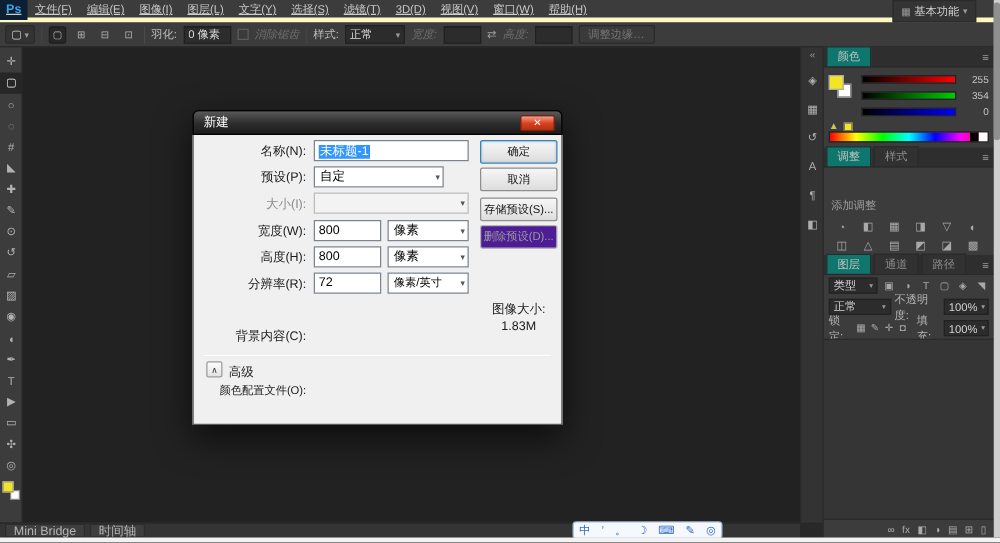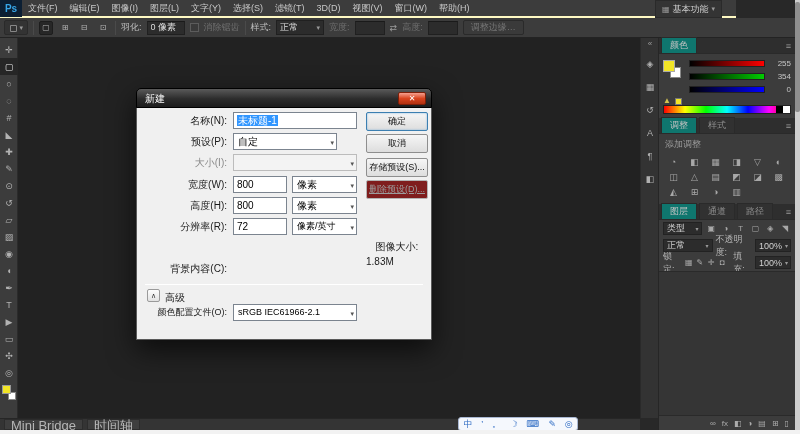--- a/index.html
+++ b/index.html
@@ -1,73 +1,73 @@
 <!DOCTYPE html>
 <html><head>
 <meta charset="utf-8">
 <style>
   * { margin:0; padding:0; box-sizing:border-box; font-family:"Liberation Sans","DejaVu Sans",sans-serif; }
   html,body { width:800px; height:434px; overflow:hidden; }
   .app { position:relative; width:800px; height:434px; background:#282828; font-size:9px; color:#cfcfcf; overflow:hidden; }
 
   
-  .menubar { position:absolute; left:0; top:0; width:736px; height:18px; background:#3c3c3c; border-bottom:2px solid #fef9c3; display:flex; align-items:center; }
+  .menubar { position:absolute; left:0; top:0; width:795px; height:18px; background:#3c3c3c; border-bottom:4px solid #fef9c3; display:flex; align-items:center;text-decoration:underline; }
   .ps-logo { width:22px; height:18px; background:#0c1f33; color:#37a6e8; font-size:10px; font-weight:bold; display:flex; align-items:center; justify-content:center; }
   .menu-item { padding:0 6px; line-height:18px; color:#c8c8c8; cursor:default; }
   .workspace { position:absolute; right:14px; top:0; height:18px; display:flex; align-items:center; gap:3px; padding:0 6px; background:#343434; border:1px solid #2a2a2a; }
   .workspace .grid-ic { font-size:8px; color:#9a9a9a; }
   .workspace .arr { font-size:7px; color:#9a9a9a; }
 
   
   .optionsbar { position:absolute; left:0; top:18px; width:795px; height:20px; background:#3c3c3c; border-bottom:1px solid #232323; display:flex; align-items:center; gap:5px; padding-left:4px; }
   .obox { height:15px; display:flex; align-items:center; gap:2px; padding:0 4px; background:#333; border:1px solid #2a2a2a; border-radius:2px; }
   .odivider { width:1px; height:14px; background:#2b2b2b; border-right:1px solid #4a4a4a; }
   .mode-ic { width:14px; height:14px; display:flex; align-items:center; justify-content:center; color:#b5b5b5; font-size:8px; border-radius:2px; }
   .mode-ic.active { background:#272727; border:1px solid #1d1d1d; }
   .olabel { color:#bdbdbd; }
-  .olabel.disabled { color:#6f6f6f; }
+  .olabel.disabled { color:#6f6f6f;font-style:italic; }
   .oinput { width:38px; height:14px; background:#2c2c2c; border:1px solid #202020; border-top-color:#1a1a1a; color:#ddd; font-size:9px; padding:0 3px; }
   .oinput.short { width:30px; }
   .ocheck { width:9px; height:9px; background:#3a3a3a; border:1px solid #5c5c5c; display:inline-block; }
   .odrop { width:48px; height:15px; background:#2c2c2c; border:1px solid #202020; color:#ddd; display:flex; align-items:center; justify-content:space-between; padding:0 3px; }
   .odrop .arr { font-size:7px; color:#999; }
   .obtn { height:15px; padding:0 7px; background:#3a3a3a; border:1px solid #2a2a2a; border-radius:2px; color:#757575; display:flex; align-items:center; }
   .swap { color:#9a9a9a; font-size:9px; }
 
   
   .toolbar { position:absolute; left:0; top:38px; width:18px; height:380px; background:#3c3c3c; border-right:1px solid #2b2b2b; padding-top:3px; }
   .tool { width:18px; height:17px; display:flex; align-items:center; justify-content:center; color:#b2b2b2; font-size:9px; cursor:pointer; }
   .tool.active { background:#262626; color:#e8e8e8; }
   .swatches { position:relative; width:18px; height:22px; margin-top:2px; }
   .sw-bg { position:absolute; left:8px; top:9px; width:8px; height:8px; background:#fff; border:1px solid #888; }
   .sw-fg { position:absolute; left:2px; top:2px; width:9px; height:9px; border:1px solid #999; }
 
   
   .canvas { position:absolute; left:18px; top:38px; width:622px; height:380px; background:#222; }
 
   
-  .dialog { position:absolute; left:136px; top:88px; width:296px; height:252px; z-index:20; box-shadow:0 10px 28px rgba(0,0,0,.65); border-radius:5px 5px 0 0; }
+  .dialog { position:absolute; left:154px; top:88px; width:296px; height:252px; z-index:20; box-shadow:0 10px 28px rgba(0,0,0,.65); border-radius:5px 5px 0 0; }
   .dlg-titlebar { position:relative; height:20px; background:linear-gradient(#5a5a5a,#2c2c2c 55%,#1c1c1c); border:1px solid #000; border-radius:5px 5px 0 0; color:#fff; font-size:10px; line-height:19px; padding-left:8px; }
   .dlg-close { position:absolute; right:5px; top:3px; width:28px; height:13px; background:linear-gradient(#f5a08f,#d9441f 50%,#b1300f); border:1px solid #7e1f08; border-radius:2px; color:#fff; font-size:8px; display:flex; align-items:center; justify-content:center; cursor:pointer; }
   .dlg-body { position:relative; height:232px; background:#f0f0f0; border:1px solid #5a5a5a; border-top:none; font-size:10px; color:#1a1a1a; }
   .drow { position:absolute; left:0; height:19px; width:100%; }
   .dlabel { position:absolute; left:0; top:2px; width:90px; text-align:right; }
   .dlabel.dim { color:#8a8a8a; }
   .dinput { position:absolute; top:0; height:17px; background:#fff; border:1px solid #7b848f; font-size:10px; padding:1px 3px; color:#000; }
   .sel-text { background:#3196ff; color:#fff; padding:0 1px;margin-top:44px; }
   .ddrop { position:absolute; top:0; height:17px; background:#fff; border:1px solid #7b848f; line-height:15px; padding:0 13px 0 4px; color:#000; white-space:nowrap; overflow:hidden; }
   .ddrop .darrow { position:absolute; right:2px; top:1px; font-size:7px; color:#555; }
   .ddrop.disabled { background:#f3f3f3; border-color:#bcbcbc; color:#9a9a9a; }
   .dbtn { position:absolute; left:229px; width:62px; height:19px; background:linear-gradient(#f6f6f6,#dddddd); border:1px solid #8e8e8e; border-radius:2px; font-size:9px; display:flex; align-items:center; justify-content:center; color:#111; cursor:pointer; }
   .dbtn.default { border-color:#3c7fb1; box-shadow:0 0 2px #7fb4dd inset; }
-  .dbtn.disabled { color:#9c9c9c; background:#7f1d1d; border-color:#b4b4b4;text-decoration:underline; }
+  .dbtn.disabled { color:#9c9c9c; background:#4c1d95; border-color:#b4b4b4; }
   .ddivider { position:absolute; left:8px; right:8px; height:1px; background:#c6c6c6; border-bottom:1px solid #fff; }
   .adv-toggle { position:absolute; left:10px; width:13px; height:13px; border:1px solid #9a9a9a; border-radius:2px; background:linear-gradient(#fdfdfd,#e2e2e2); font-size:7px; display:flex; align-items:center; justify-content:center; color:#333; }
   .imgsize-label { position:absolute; left:229px; width:62px; text-align:center; color:#1a1a1a; }
-  .imgsize-value { position:absolute; left:229px; width:62px; text-align:left; color:#1a1a1a; }
+  .imgsize-value { position:absolute; left:229px; width:62px; text-align:center; color:#1a1a1a; }
 
   
   .dockstrip { position:absolute; left:640px; top:38px; width:18px; height:380px; background:#333; border-left:1px solid #2a2a2a; }
   .dock-collapse { width:18px; height:12px; text-align:center; color:#9a9a9a; font-size:8px; line-height:12px; }
   .dock-ic { width:18px; height:18px; margin-top:5px; display:flex; align-items:center; justify-content:center; color:#b0b0b0; font-size:9px; cursor:pointer; }
 
   
   .panels { position:absolute; left:658px; top:38px; width:137px; height:392px; background:#3c3c3c; display:flex; flex-direction:column; border-left:1px solid #262626; }
   .pgroup-header { height:16px; background:#2e2e2e; display:flex; align-items:flex-end; position:relative; border-bottom:1px solid #2a2a2a; }
   .ptab { padding:2px 8px 2px; line-height:11px; color:#c2c2c2; background:#0f766e; border:1px solid #2a2a2a; border-bottom:none; margin-left:2px; cursor:pointer; }
@@ -81,37 +81,37 @@
   .cp-bar { position:absolute; left:0; right:0; top:1px; height:7px; border:1px solid #222; }
   .cp-val { position:absolute; right:-26px; top:0; width:24px; text-align:right; color:#c5c5c5; font-size:8px; }
   .cp-warning { position:absolute; left:4px; top:42px; color:#d3c250; font-size:8px; }
   .cp-warn-sw { position:absolute; left:16px; top:44px; width:7px; height:7px; border:1px solid #777; }
   .cp-spectrum { position:absolute; left:4px; right:4px; bottom:4px; height:9px; border:1px solid #222;
                  background:linear-gradient(to right,#f00,#ff0,#0f0,#0ff,#00f,#f0f,#f00); }
   .cp-bw { position:absolute; right:5px; bottom:5px; width:14px; height:7px; display:flex; z-index:2; }
   .cp-bw i { width:7px; height:7px; display:block; }
 
   .adjust-content { position:relative; height:70px; padding:3px 4px 0; }
-  .adj-hint { color:#9c9c9c; padding:1px 2px 3px; }
+  .adj-hint { color:#9c9c9c; padding:1px 2px 3px;margin-top:20px; }
   .adj-grid { display:flex; flex-wrap:wrap; }
   .aicon { width:21px; height:15px; display:flex; align-items:center; justify-content:center; color:#a8a8a8; font-size:9px; cursor:pointer; }
 
   .layers-content { position:relative; flex:1; display:flex; flex-direction:column; }
   .lrow { height:17px; display:flex; align-items:center; gap:3px; padding:0 4px; }
   .ldrop { height:13px; background:#2c2c2c; border:1px solid #222; color:#d2d2d2; display:flex; align-items:center; justify-content:space-between; padding:0 3px; gap:3px; }
   .ldrop .arr { font-size:6px; color:#999; }
   .lic { color:#a8a8a8; font-size:8px; width:12px; text-align:center; cursor:pointer; }
   .llabel { color:#b5b5b5; }
   .llist { flex:1; background:#353535; border-top:1px solid #2a2a2a; border-bottom:1px solid #2a2a2a; }
   .lbottom { height:14px; display:flex; align-items:center; justify-content:flex-end; gap:6px; padding:0 6px; }
   .lbottom span { color:#ababab; font-size:8px; cursor:pointer; }
 
   
   .statusbar { position:absolute; left:0; top:418px; width:640px; height:12px; background:#343434; display:flex; align-items:center; gap:4px; padding-left:4px; border-top:1px solid #262626; }
-  .sbtn { padding:0 6px; height:11px; line-height:11px; background:#3e3e3e; border:1px solid #2c2c2c; color:#b5b5b5; font-size:13px; cursor:pointer; }
+  .sbtn { padding:0 6px; height:11px; line-height:11px; background:#3e3e3e; border:1px solid #2c2c2c; color:#b5b5b5; font-size:10px; cursor:pointer; }
 
   
   .imebar { position:absolute; left:458px; top:417px; width:120px; height:14px; background:#f5f8fd; border:1px solid #a9b8d3; border-radius:3px; display:flex; align-items:center; justify-content:space-around; z-index:30; }
   .imebar span { color:#2f6cc4; font-size:9px; line-height:12px; cursor:pointer; }
 
   
   .v-scroll { position:absolute; right:0; top:0; width:5px; height:430px; background:#cfcfcf; z-index:40; }
   .v-thumb { position:absolute; left:0; top:2px; width:5px; height:110px; background:#8f8f8f; border-radius:2px; }
   .bottom-strip { position:absolute; left:0; bottom:0; width:800px; height:4px; background:#f2f2f2; z-index:39; }
 </style>
@@ -265,24 +265,20 @@
       </div>
 
       <div class="ddivider" style="top:176px"></div>
       <div class="adv-toggle" style="top:181px">
         <span>∧</span>
       </div>
       <span style="position:absolute;left:28px;top:183px">高级</span>
 
       <div class="drow" style="top:196px">
         <span class="dlabel" style="font-size:9px">颜色配置文件(O):</span>
-        <div class="ddrop" style="left:96px;width:124px;font-size:9px">
-          <span>sRGB IEC61966-2.1</span>
-          <span class="darrow">▾</span>
-        </div>
       </div>
 
 
       <div class="dbtn default" style="top:4px">
         <span>确定</span>
       </div>
       <div class="dbtn" style="top:26px">
         <span>取消</span>
       </div>
       <div class="dbtn" style="top:50px">

